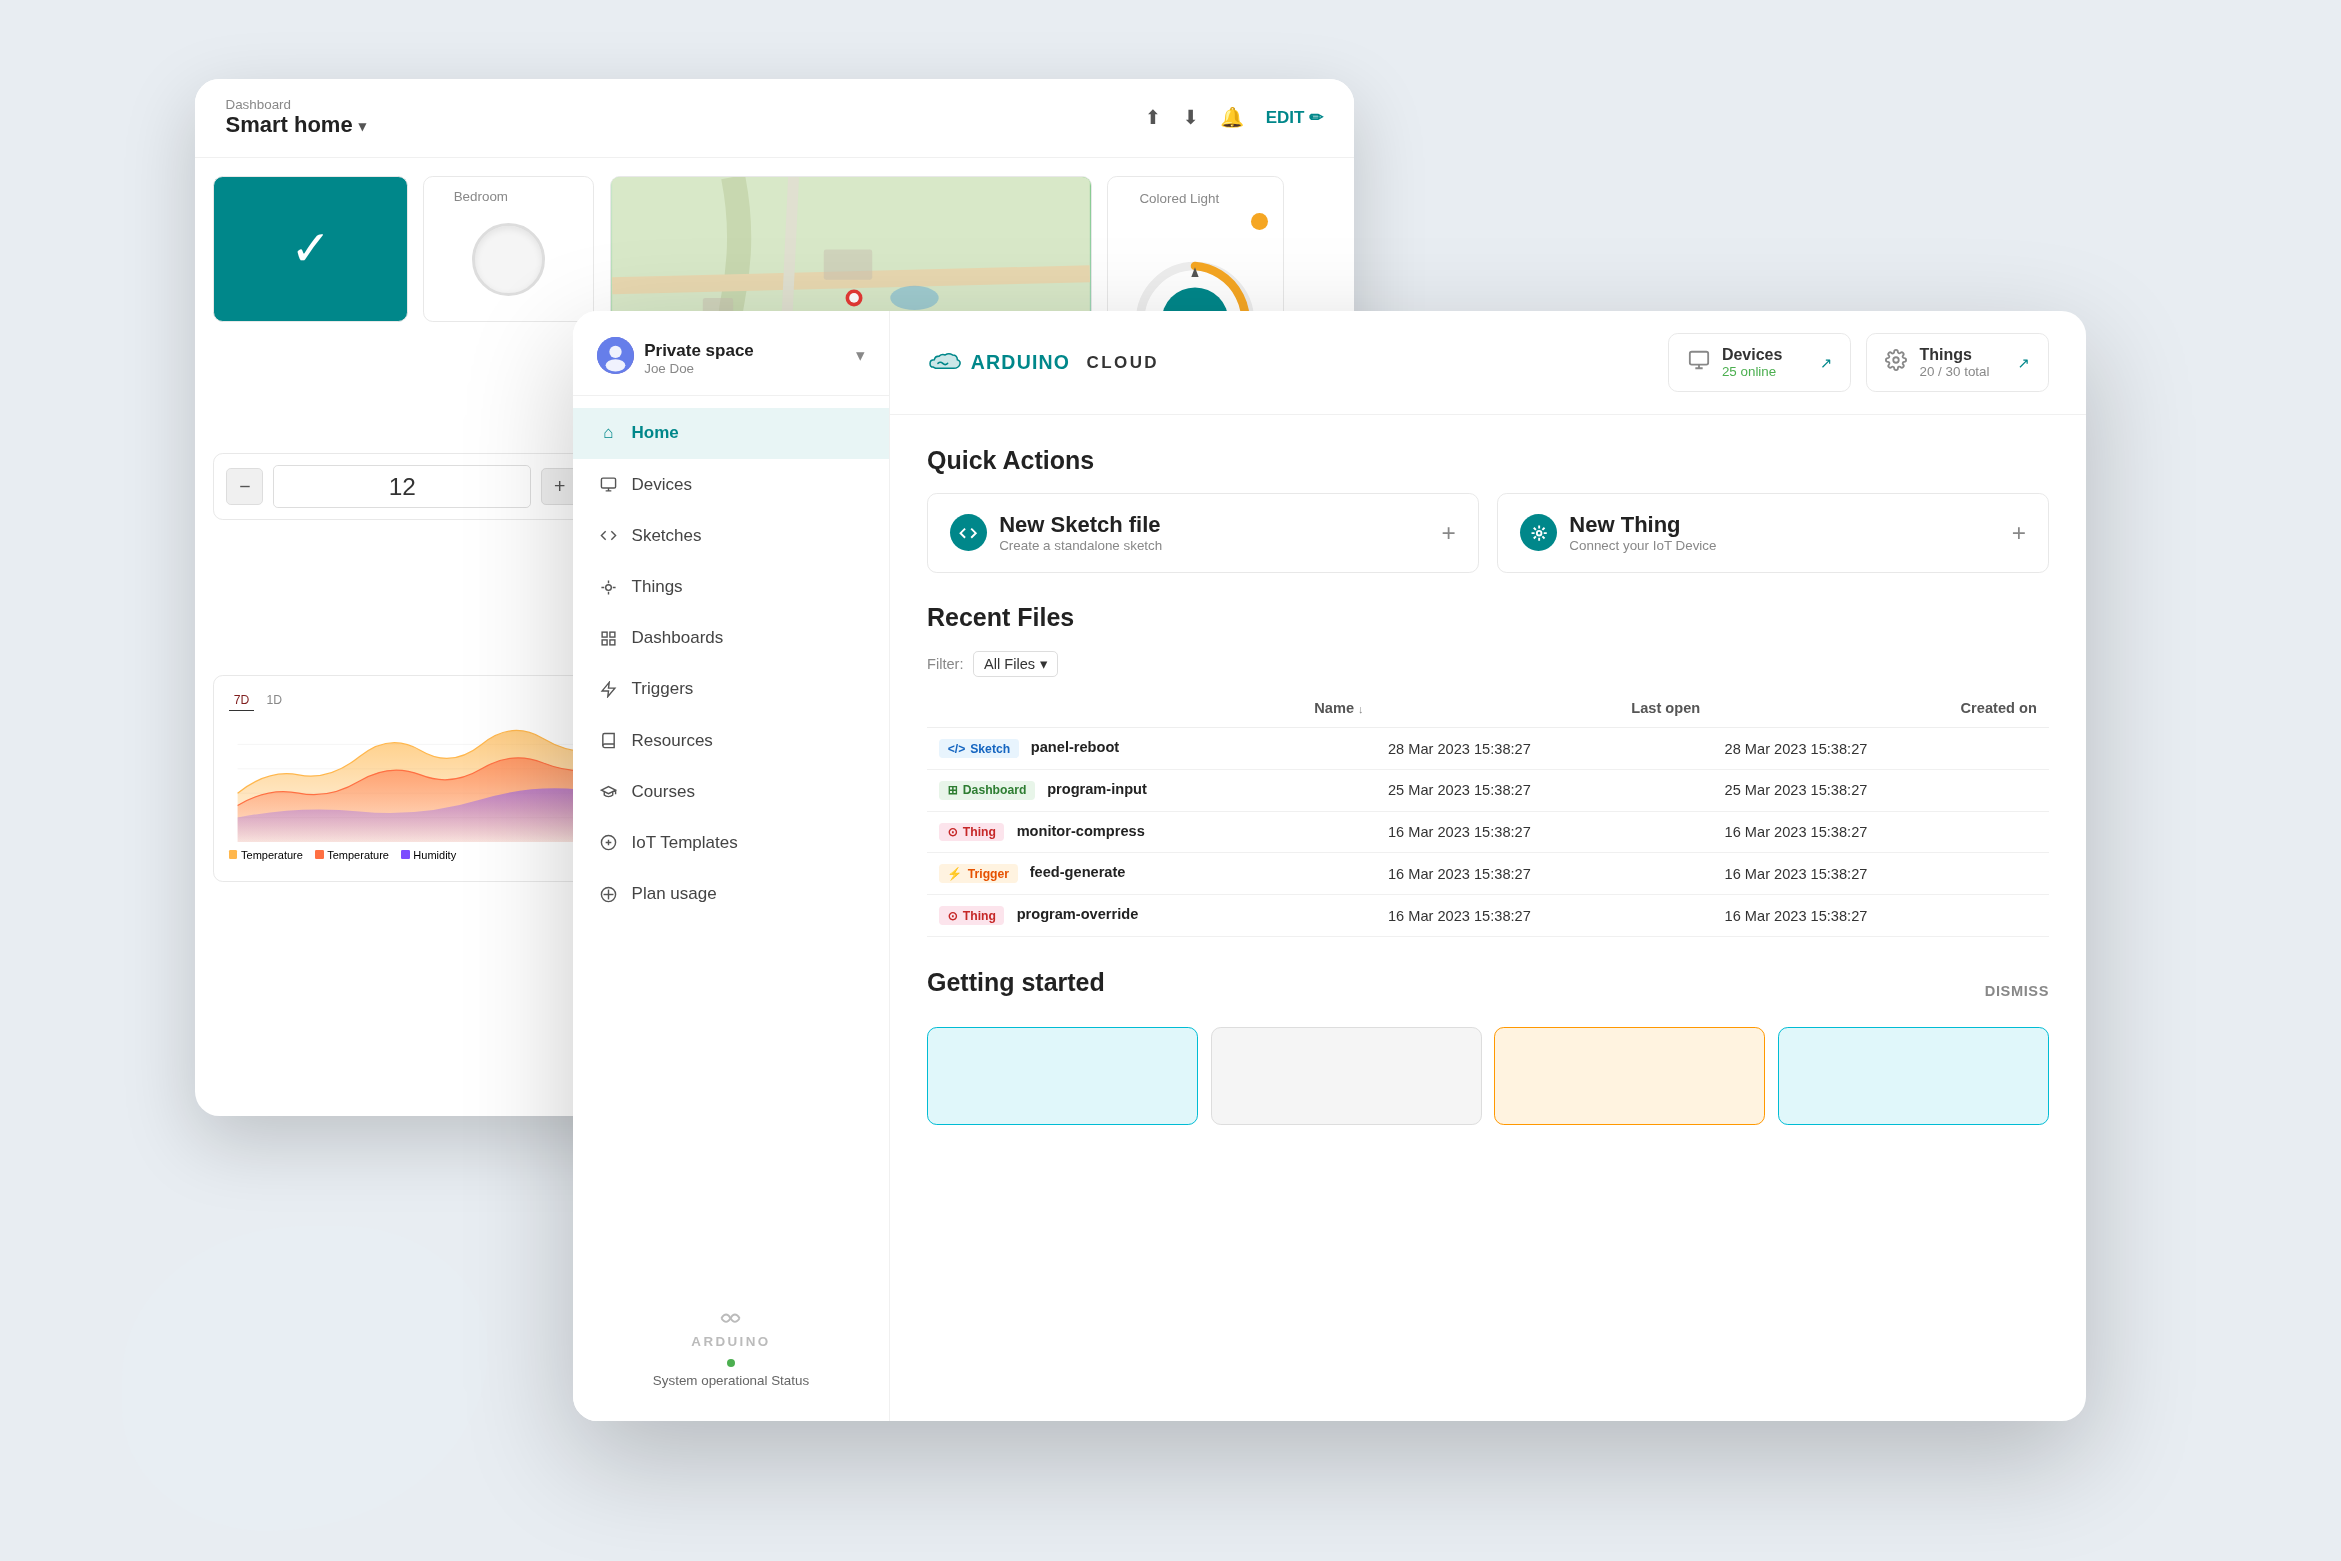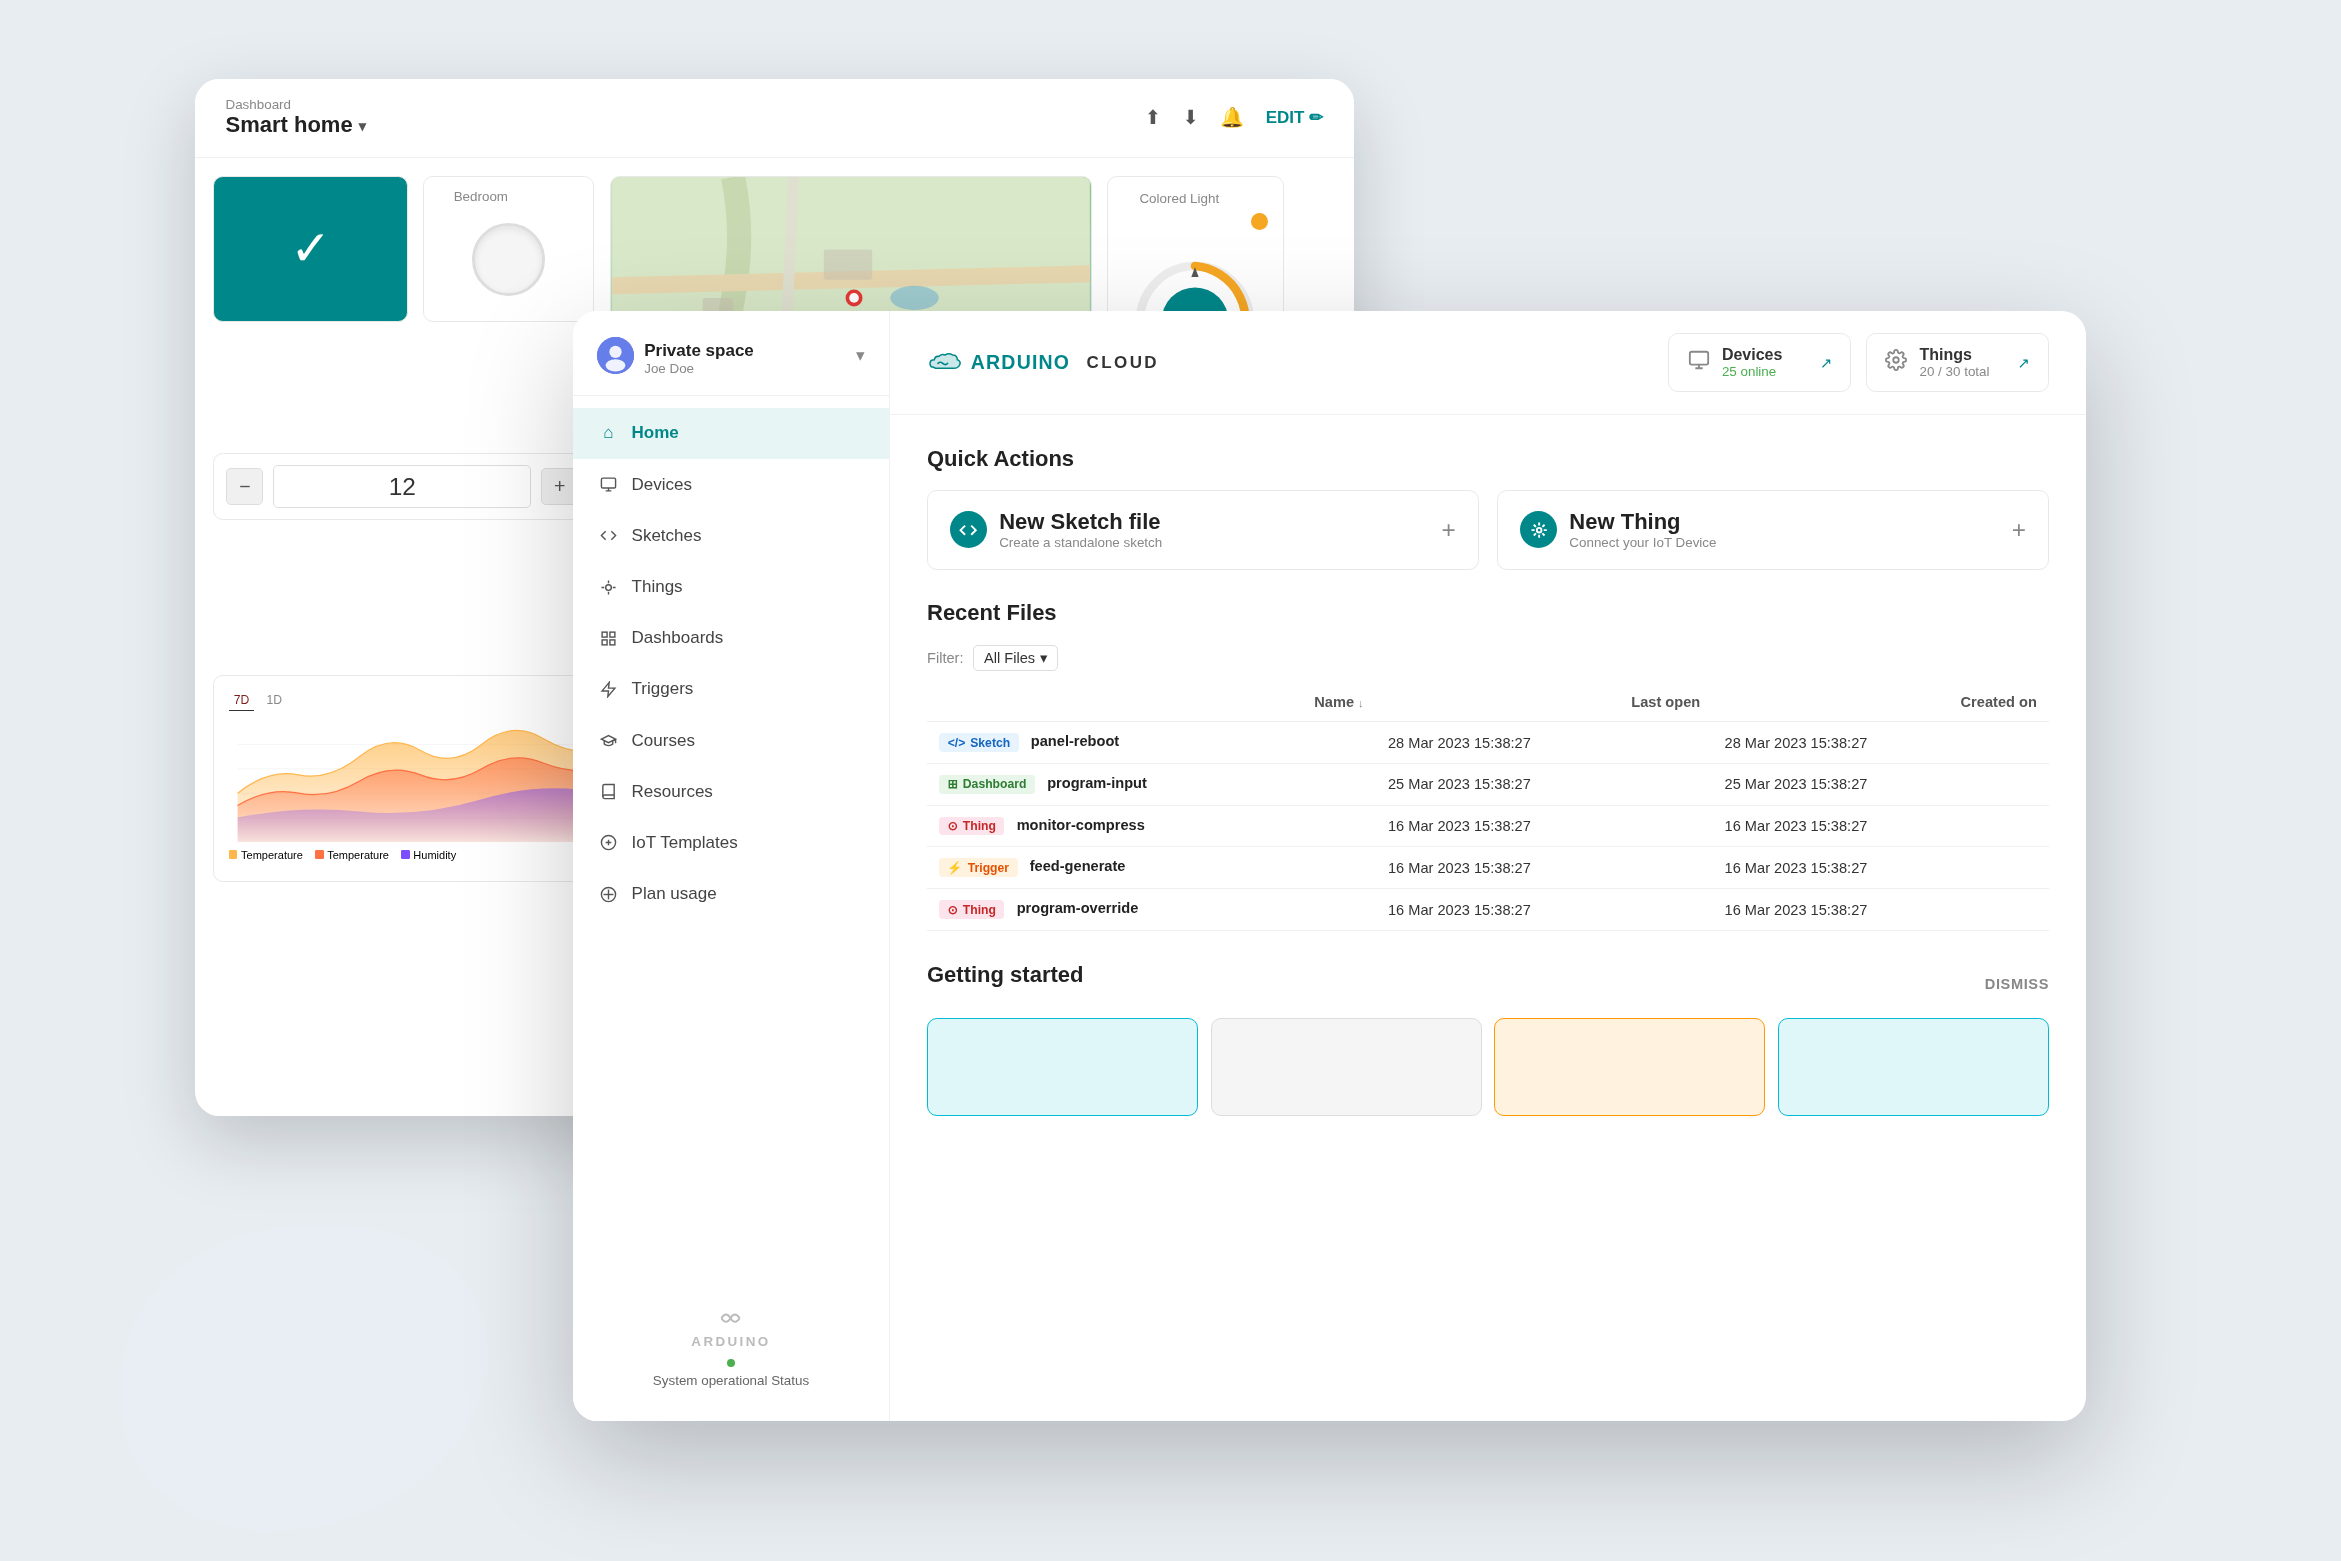--- a/index.html
+++ b/index.html
@@ -528,21 +528,21 @@
       margin-left: auto;
     }
 
     
     .page-body {
       padding: 30.5px 37px;
       flex: 1;
     }
 
     .section-title {
-      font-size: 22px;
+      font-size: 25px;
       font-weight: 700;
       color: #222;
       margin-bottom: 18.3px;
     }
 
     
     .quick-actions-grid {
       display: flex;
       gap: 18.3px;
       margin-bottom: 30.5px;
@@ -947,35 +947,35 @@
             <svg width="17" height="17" viewBox="0 0 24 24" fill="none" stroke="#555" stroke-width="2">
               <polygon points="13 2 3 14 12 14 11 22 21 10 12 10 13 2"></polygon>
             </svg>
           </span>
           <span>Triggers</span>
         </div>
 
         <div class="nav-item">
           <span class="nav-icon">
             <svg width="17" height="17" viewBox="0 0 24 24" fill="none" stroke="#555" stroke-width="2">
+              <path d="M4 19.5A2.5 2.5 0 0 1 6.5 17H20"></path>
+              <path d="M6.5 2H20v20H6.5A2.5 2.5 0 0 1 4 19.5v-15A2.5 2.5 0 0 1 6.5 2z"></path>
+            </svg>
+          </span>
+          <span>Resources</span>
+        </div>
+
+        <div class="nav-item">
+          <span class="nav-icon">
+            <svg width="17" height="17" viewBox="0 0 24 24" fill="none" stroke="#555" stroke-width="2">
               <path d="M22 10v6M2 10l10-5 10 5-10 5-10-5z"></path>
               <path d="M6 12v5c3 3 9 3 12 0v-5"></path>
             </svg>
           </span>
           <span>Courses</span>
-        </div>
-
-        <div class="nav-item">
-          <span class="nav-icon">
-            <svg width="17" height="17" viewBox="0 0 24 24" fill="none" stroke="#555" stroke-width="2">
-              <path d="M4 19.5A2.5 2.5 0 0 1 6.5 17H20"></path>
-              <path d="M6.5 2H20v20H6.5A2.5 2.5 0 0 1 4 19.5v-15A2.5 2.5 0 0 1 6.5 2z"></path>
-            </svg>
-          </span>
-          <span>Resources</span>
         </div>
 
         <div class="nav-item">
           <span class="nav-icon">
             <svg width="17" height="17" viewBox="0 0 24 24" fill="none" stroke="#555" stroke-width="2">
               <path d="M12 2C6.477 2 2 6.477 2 12s4.477 10 10 10 10-4.477 10-10S17.523 2 12 2z"></path>
               <path d="M12 8v8M8 12h8"></path>
             </svg>
           </span>
           <span>IoT Templates</span>

